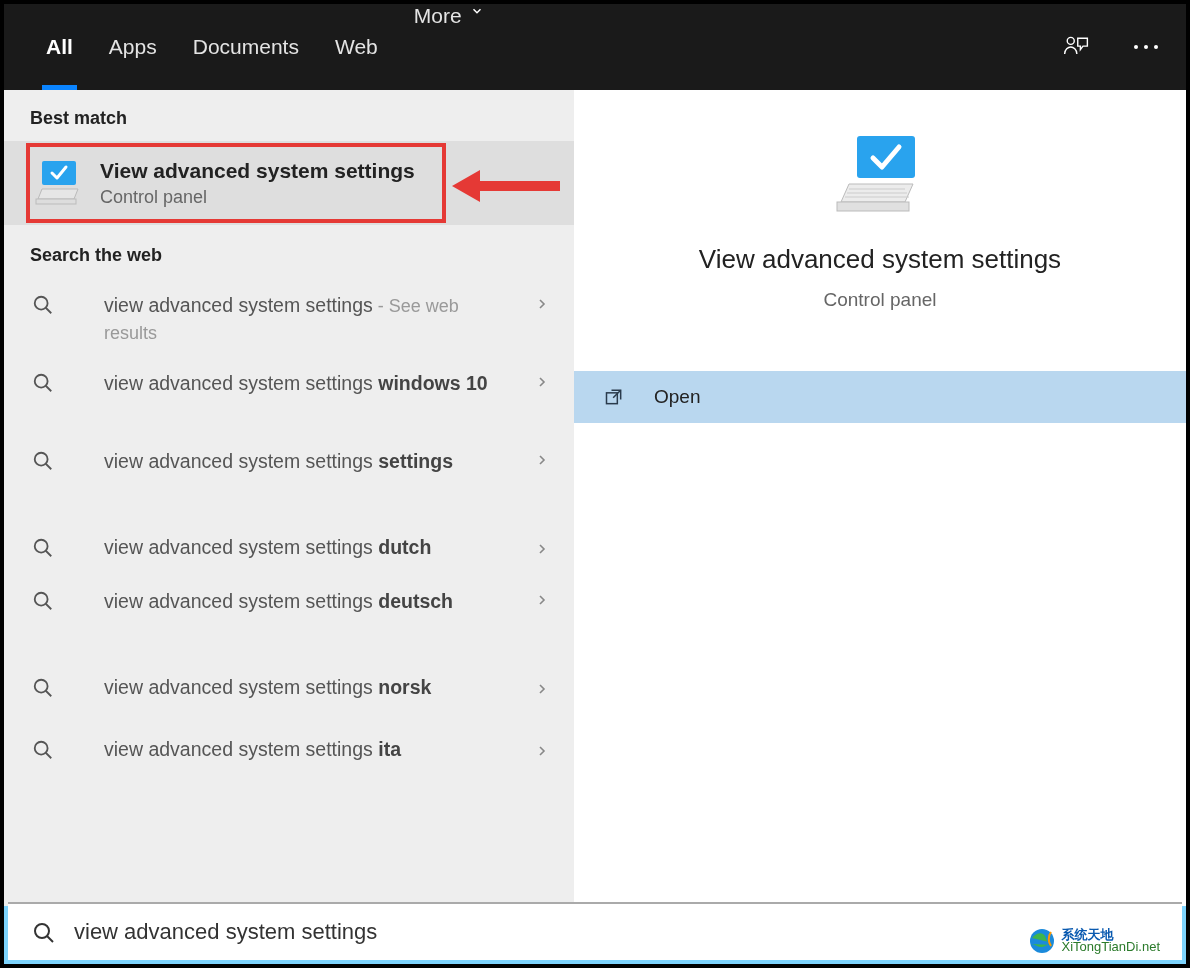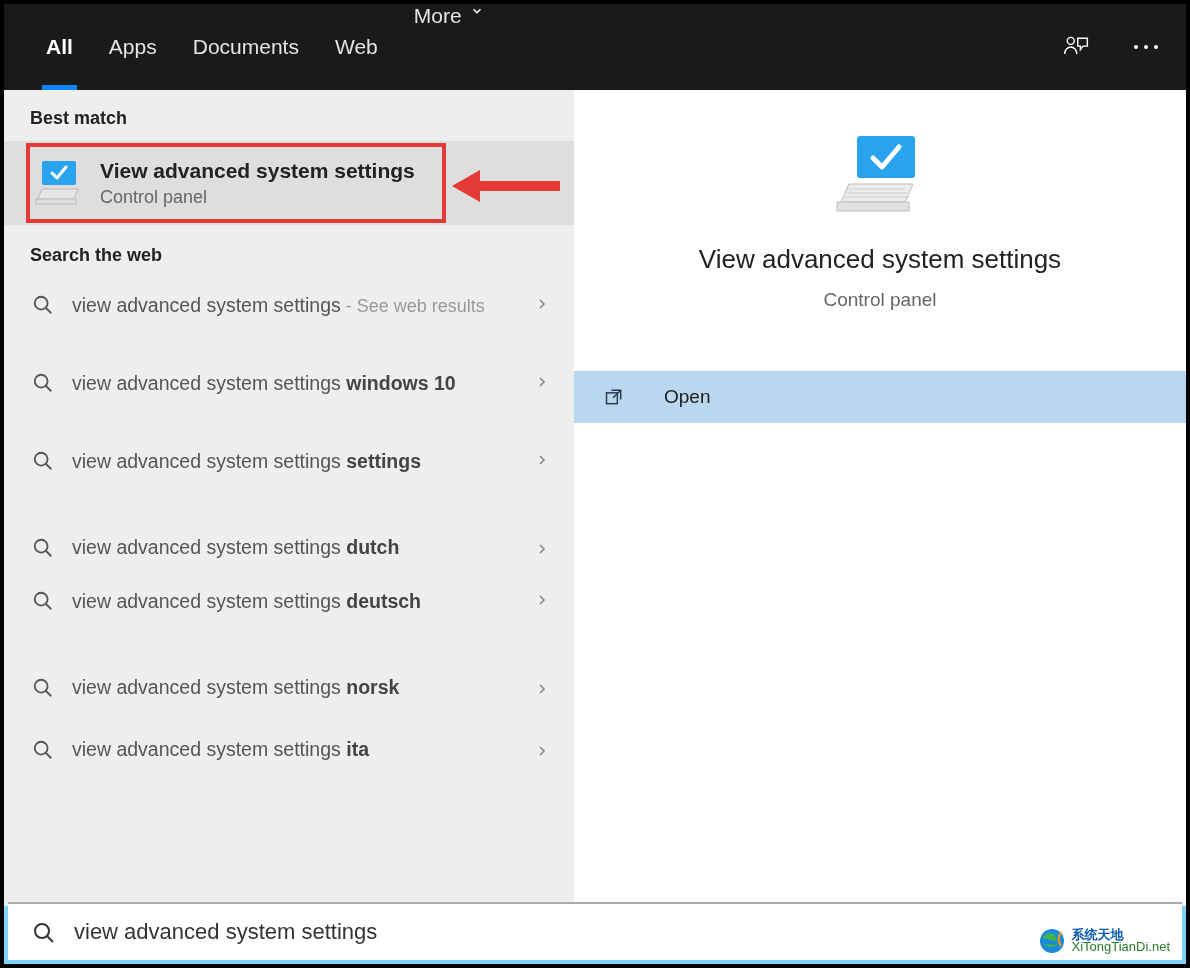--- a/index.html
+++ b/index.html
@@ -21,42 +21,42 @@
   .content { display:flex; height:calc(100% - 86px - 58px); }
   
   .left { width:600px; background:#eeeeee; overflow:hidden; position:relative; }
   .section-label { font-size:18px; font-weight:600; color:#222; padding:18px 0 12px 26px; }
   .best-match { background:#dedede; height:84px; display:flex; align-items:center; padding:0 20px 0 16px; position:relative;}
   .bm-highlight { position:absolute; top:2px; left:22px; width:420px; height:80px; border:4px solid #E53935; pointer-events:none; }
   .bm-icon { width:48px; height:48px; margin:0 18px 0 14px; flex-shrink:0; }
   .bm-text .title { font-size:21px; font-weight:600; color:#222; }
   .bm-text .sub { font-size:18px; color:#666; margin-top:4px;}
   .web-list { padding-top:4px; }
-  .web-item { display:flex; align-items:center; height:62px; padding:0 24px 0 28px; cursor:pointer; }
+  .web-item { display:flex; align-items:center; height:62px; padding:0 24px 0 28px; cursor:pointer;gap:32px; }
   .web-item.tall { height:78px; align-items:flex-start; padding-top:10px; }
   .mag { width:22px; height:22px; color:#555; flex-shrink:0; margin-top:2px;}
   .web-text { flex:1; font-size:19.5px; color:#555; margin-left:18px; line-height:26px; }
   .web-text b { font-weight:600; color:#444; }
   .web-text .suffix { color:#999; font-size:18px;}
   .chev-r { width:16px; height:16px; color:#888; flex-shrink:0; margin-top:4px;}
   
   .right { flex:1; background:#fff; display:flex; flex-direction:column; align-items:center; padding-top:44px; }
   .big-icon { width:90px; height:80px; margin-bottom:30px;}
   .right .title { font-size:26px; font-weight:400; color:#222; }
   .right .sub { font-size:19px; color:#666; margin-top:14px; margin-bottom:60px;}
-  .action-row { width:612px; height:52px; background:#b9d7ef; display:flex; align-items:center; padding:0 30px; gap:40px; cursor:pointer; }
+  .action-row { width:612px; height:52px; background:#b9d7ef; display:flex; align-items:center; padding:0 30px; gap:30px; cursor:pointer; }
   .open-icon { width:20px; height:20px; color:#2a3b4c; }
   .action-row .label { font-size:19px; color:#222; }
   
   .searchbar { position:absolute; left:4px; right:4px; bottom:4px; height:58px; border-top:2px solid #aaa; background:#fff; display:flex; align-items:center; padding:0 24px; gap:18px;}
   .searchbar input { border:none; outline:none; font-size:22px; color:#333; flex:1; background:transparent;}
   
   .arrow { position:absolute; left:448px; top:160px; width:110px; height:44px; pointer-events:none; z-index:50;}
   
-  .watermark { position:absolute; right:16px; bottom:10px; display:flex; align-items:center; gap:6px; font-size:12px; z-index:60;}
+  .watermark { position:absolute; right:26px; bottom:10px; display:flex; align-items:center; gap:6px; font-size:12px; z-index:60;}
   .watermark .globe { width:26px; height:26px; }
   .watermark .txt { line-height:12px; }
   .watermark .cn { font-size:13px; font-weight:700; color:#0a5ab0;}
   .watermark .en { font-size:13px; color:#2a7a2a; font-weight:400;}
 </style>
 </head>
 <body>
 
 <div class="app">
 

